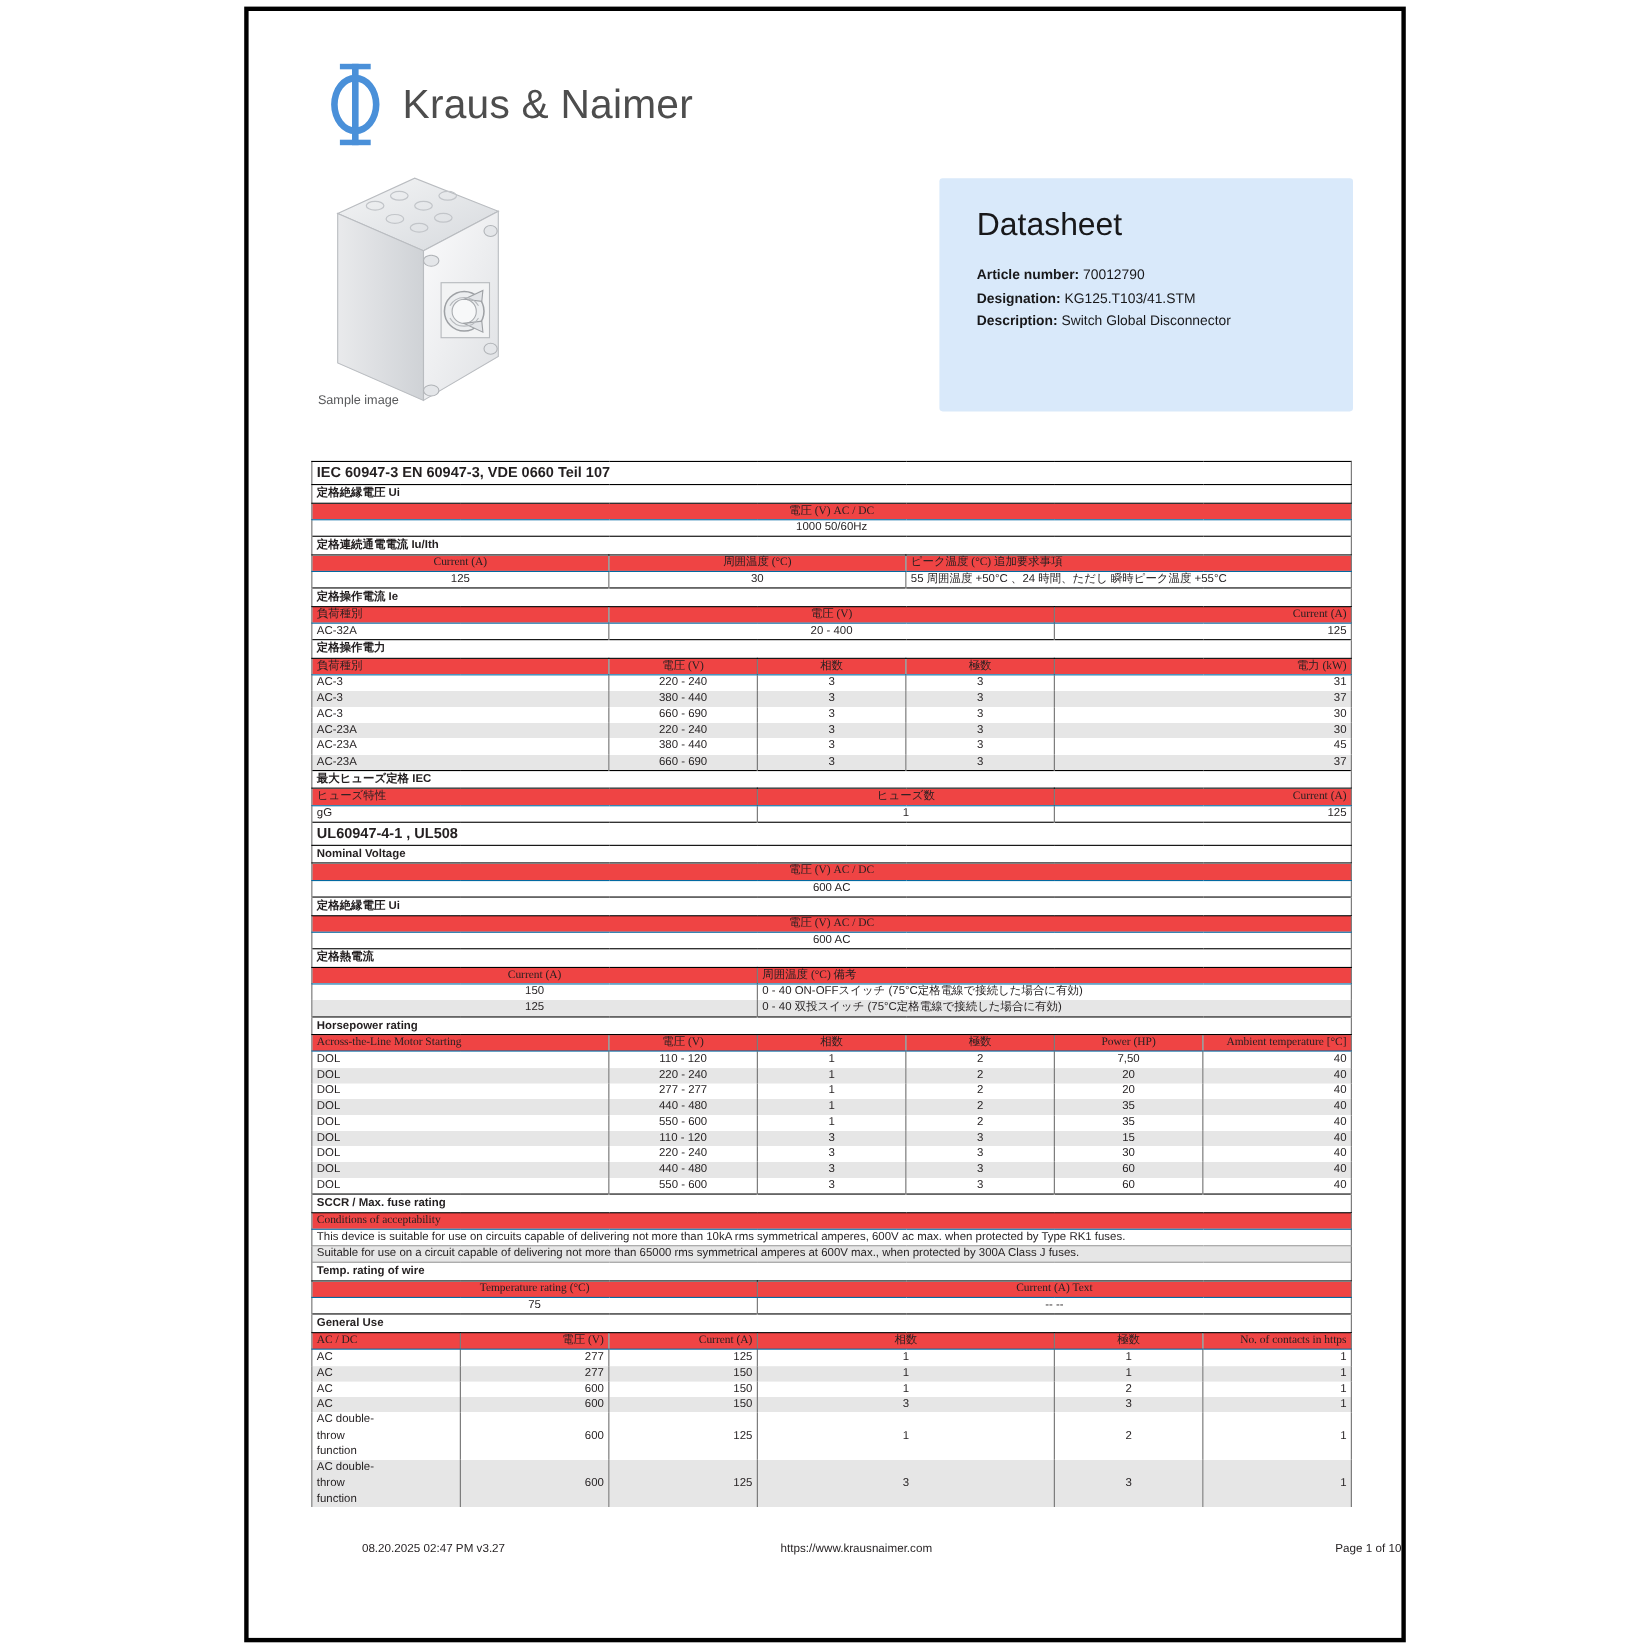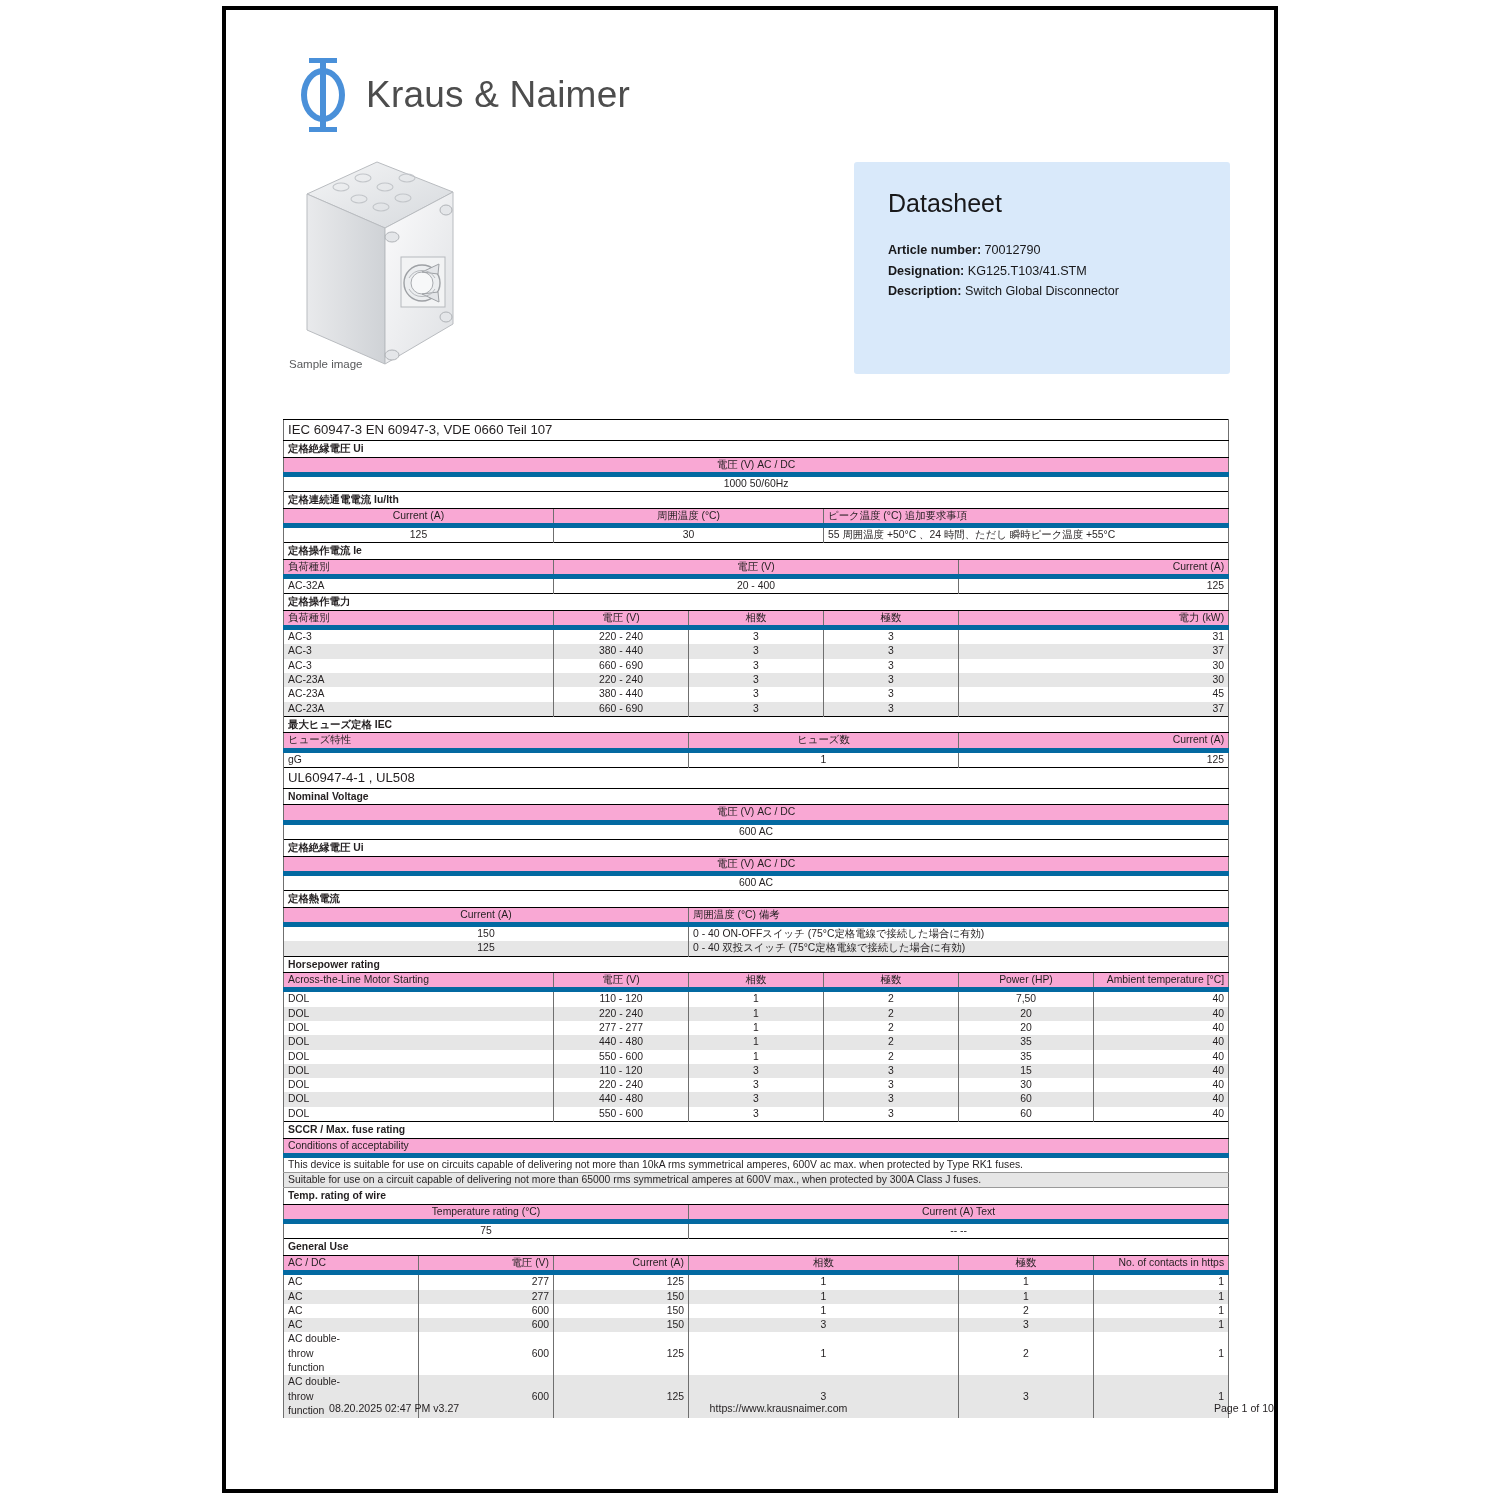--- a/index.html
+++ b/index.html
@@ -22,34 +22,34 @@
   #logo-phi .cap-b{position:absolute;left:13px;top:69px;width:28px;height:5px;background:#4a90d9;}
   #brandname{font-size:37px;color:#4d4d4d;letter-spacing:.2px;font-weight:400;}
 
   
   #sample{position:absolute;left:63px;top:142px;width:180px;height:230px;}
   #sample-caption{position:absolute;left:63px;top:348px;font-size:11.5px;color:#58595b;}
 
   
   #card{position:absolute;left:628px;top:152px;width:376px;height:212px;
         background:#d9e9fa;border-radius:3px;}
-  #card h1{margin:0;position:absolute;left:34px;top:27px;font-size:25px;font-weight:400;color:#18181a;}
+  #card h1{margin:0;position:absolute;left:34px;top:27px;font-size:29px;font-weight:400;color:#18181a;}
   #card .meta{position:absolute;left:34px;top:78px;font-size:12.6px;line-height:20.5px;color:#18181a;}
   #card .meta b{font-weight:bold;}
 
   
   #tables{position:absolute;left:57px;top:409px;width:945px;}
   table.t{border-collapse:collapse;width:945px;table-layout:fixed;font-size:10.4px;color:#231f20;}
   table.t td{padding:0 4px;height:14.3px;line-height:14.3px;overflow:hidden;white-space:nowrap;
              border-left:1px solid #6f6f6f;border-right:1px solid #6f6f6f;}
-  tr.std td{background:#ffffff;font-size:13.2px;font-weight:normal;height:20px;line-height:20px;
+  tr.std td{background:#ffffff;font-size:13.2px;font-weight:bold;height:20px;line-height:20px;
             border-top:1.4px solid #000;border-bottom:1.4px solid #000;}
   tr.sect td{background:#ffffff;font-weight:bold;height:15.5px;line-height:15.5px;
              border-top:1px solid #000;border-bottom:1px solid #000;}
-  tr.hdr td{background:#f9a8d4;border-bottom:5px solid #0369a1;}
+  tr.hdr td{background:#ef4444;border-bottom:1px solid #0369a1;font-family:Liberation Serif, serif;}
   tr.r0 td{background:#ffffff;}
   tr.r1 td{background:#e6e6e6;}
   tr.note td{border-bottom:1px solid #9a9a9a;}
   td.c{text-align:center;}
   td.r{text-align:right;}
   td.l{text-align:left;}
   td.tall{height:auto;white-space:normal;}
   .multi{line-height:13px;padding-top:1px;padding-bottom:1px;}
 
   

